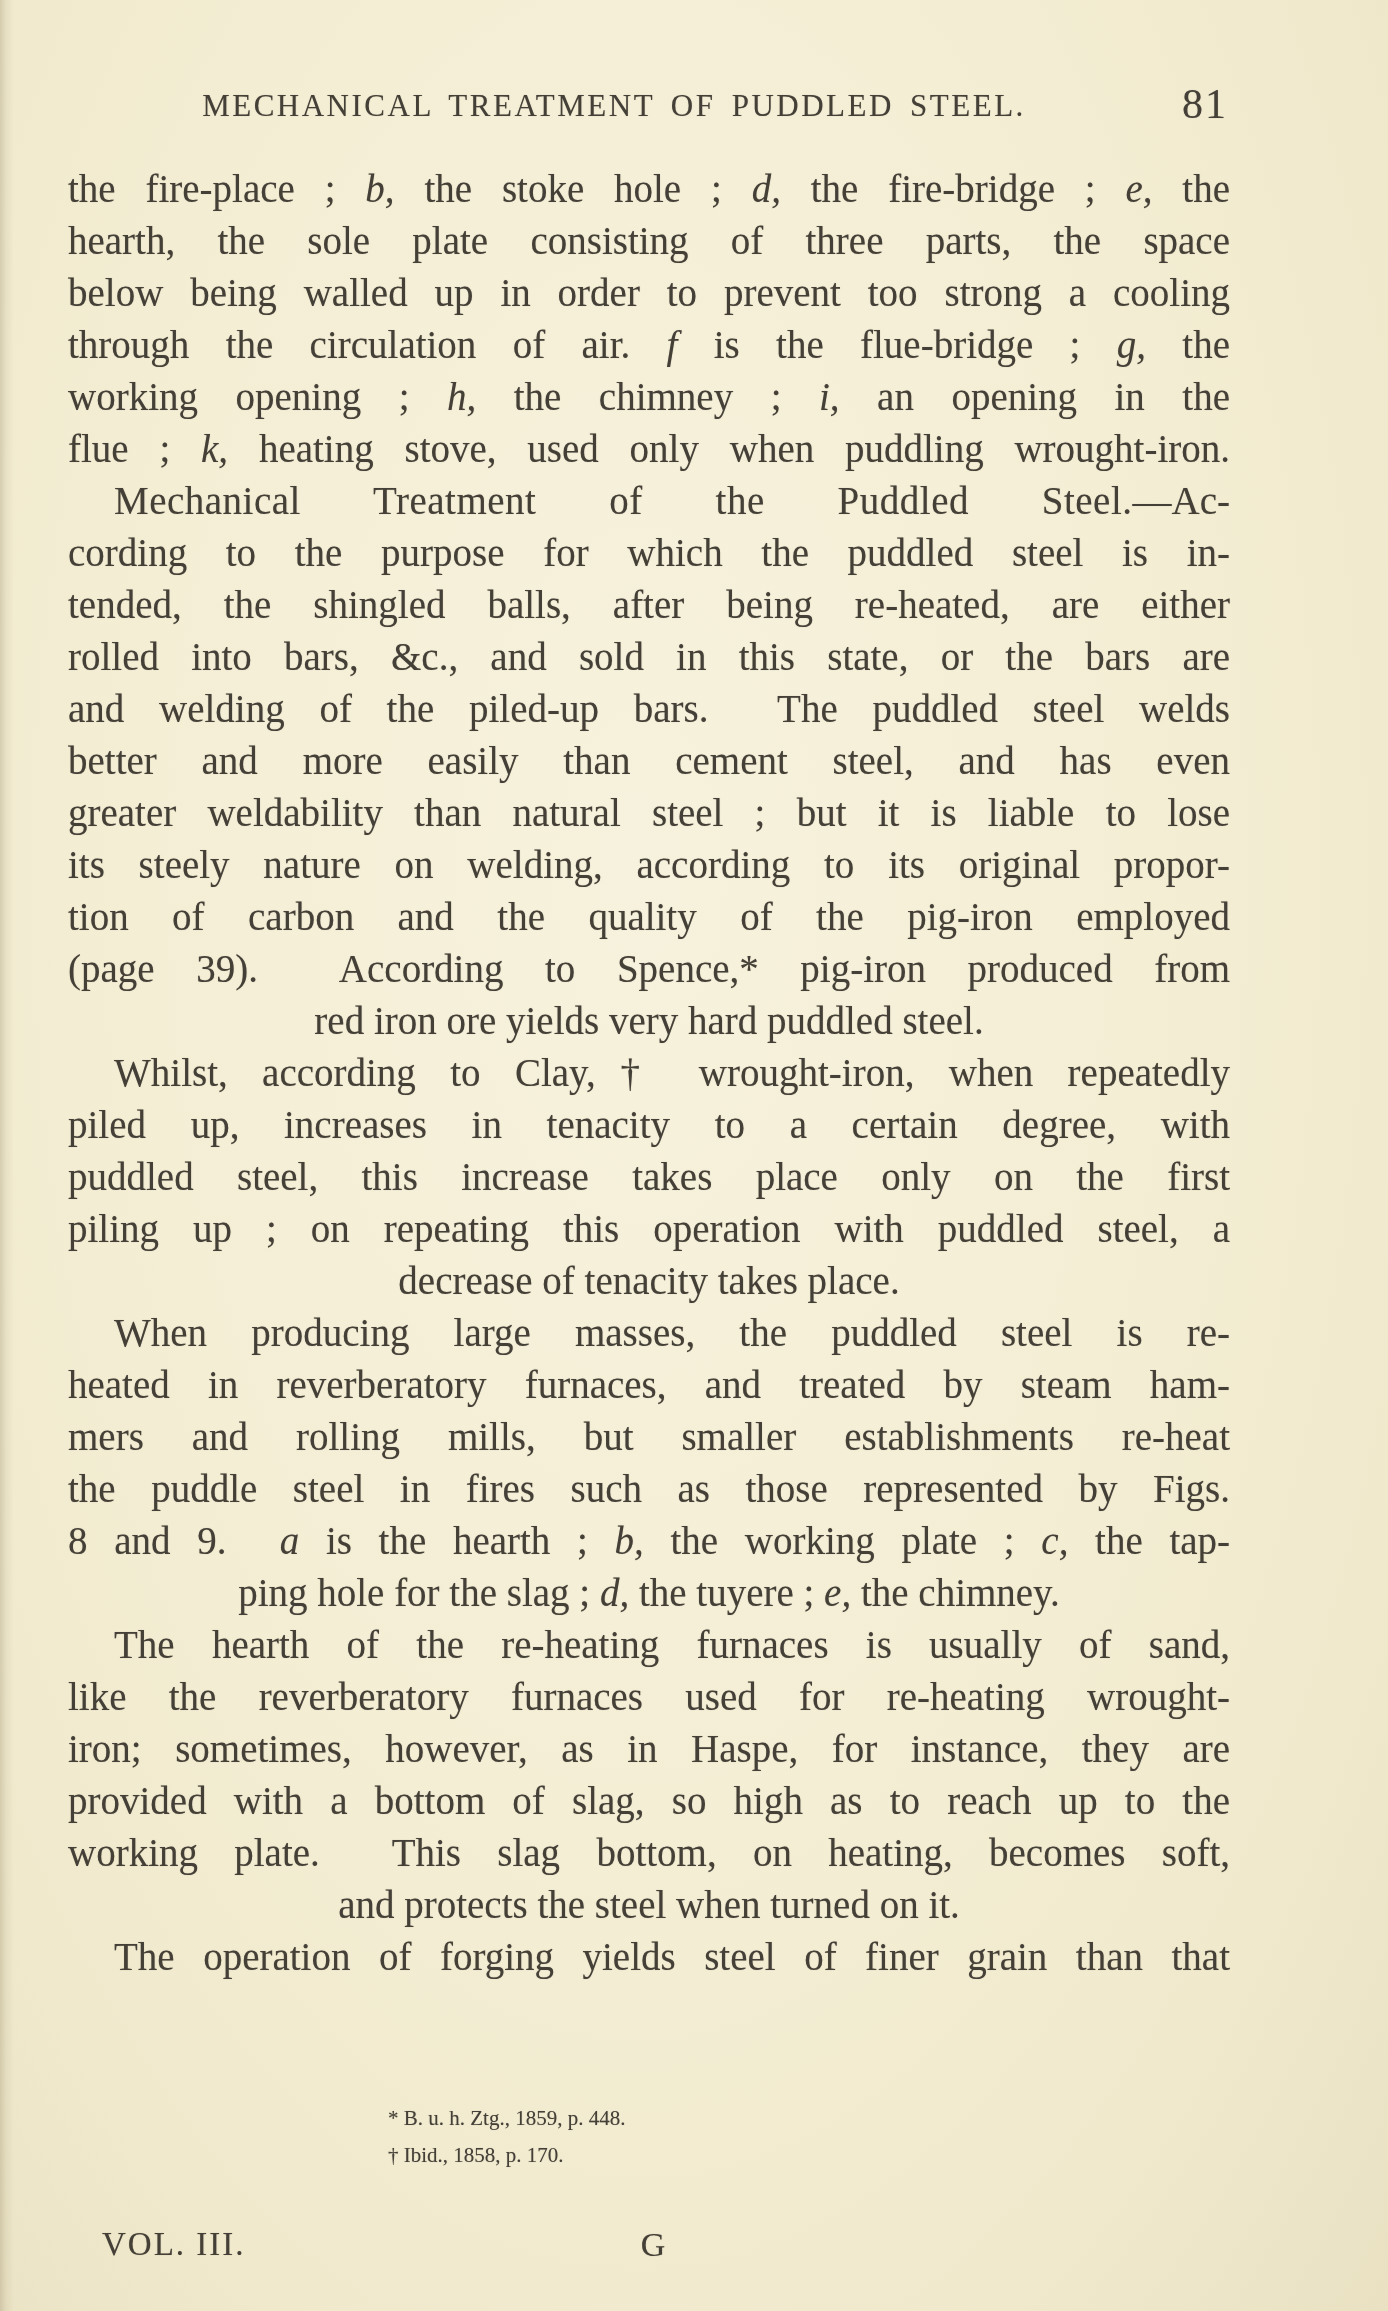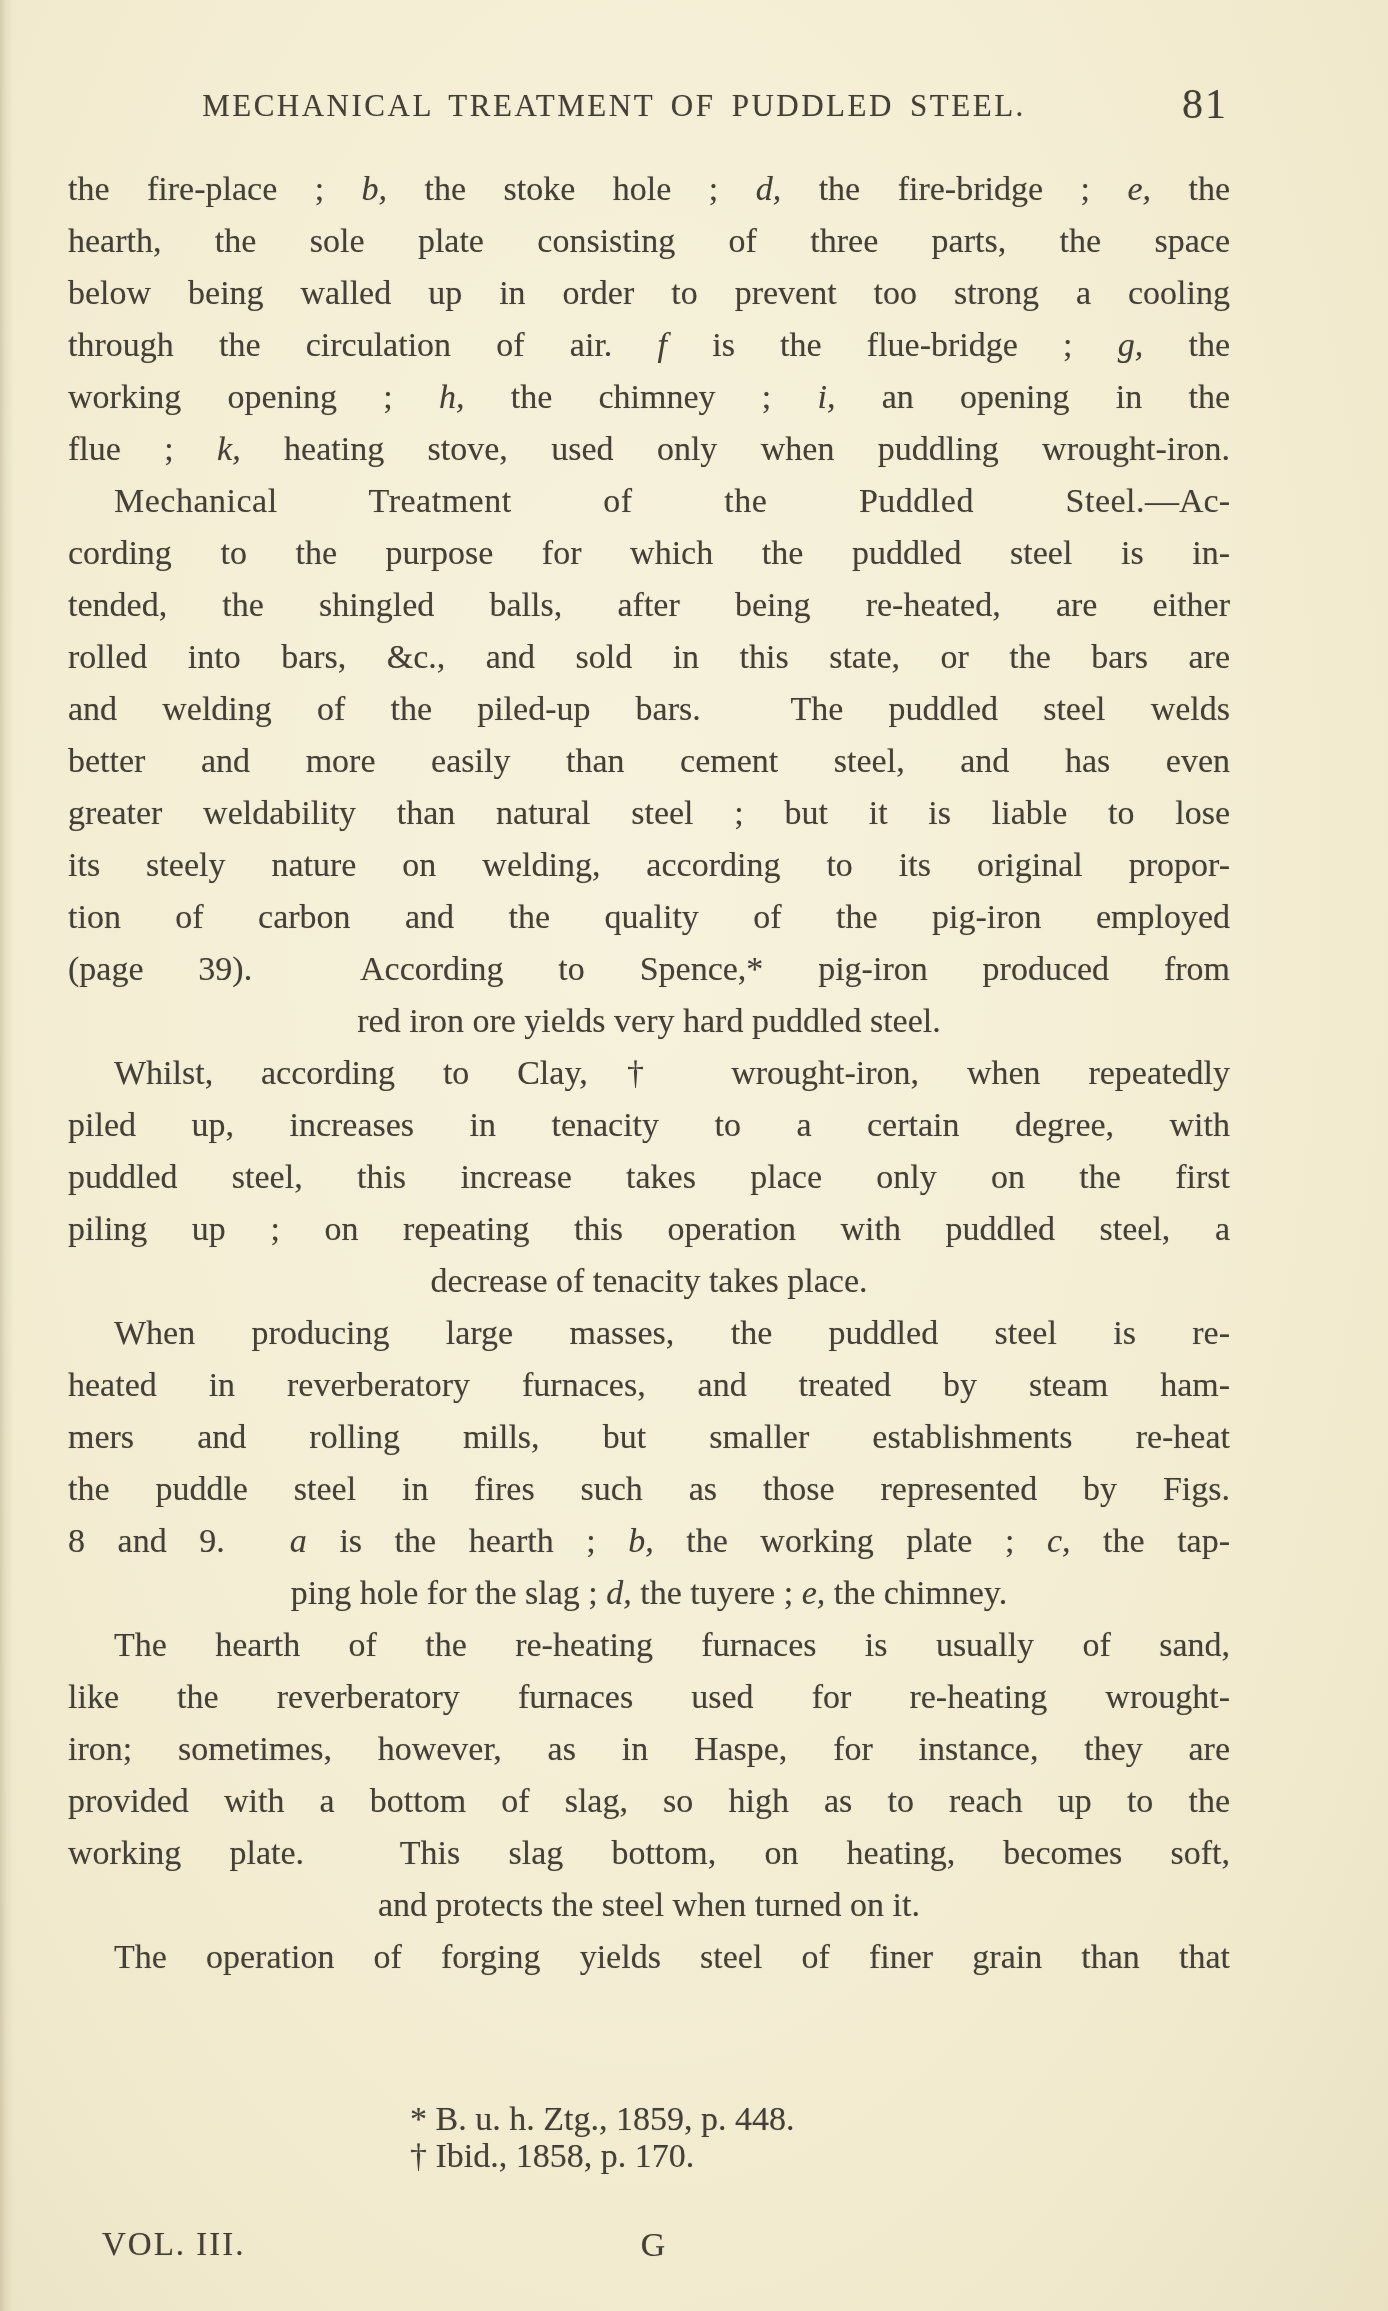--- a/index.html
+++ b/index.html
@@ -47,43 +47,43 @@
     top: -8px;
     font-size: 42px;
     letter-spacing: 2px;
   }
   
   .text-block {
     position: absolute;
     top: 163px;
     left: 68px;
     width: 1162px;
-    font-size: 34px;
+    font-size: 39px;
   }
   .line {
     height: 52px;
     line-height: 52px;
     white-space: pre-wrap;
     text-align: center;
   }
   .line.just {
     text-align: justify;
     text-align-last: justify;
   }
   .line.ind {
     text-indent: 46px;
   }
   .it { font-style: italic; }
   .bd { font-weight: 400; letter-spacing: 0.5px; }
   
   .footnotes {
     position: absolute;
     top: 2100px;
-    left: 410px;
-    font-size: 34px;
+    left: 388px;
+    font-size: 21px;
   }
   .footnote {
     line-height: 37px;
     white-space: pre;
   }
   
   .footer {
     position: absolute;
     top: 2178px;
     left: 72px;

